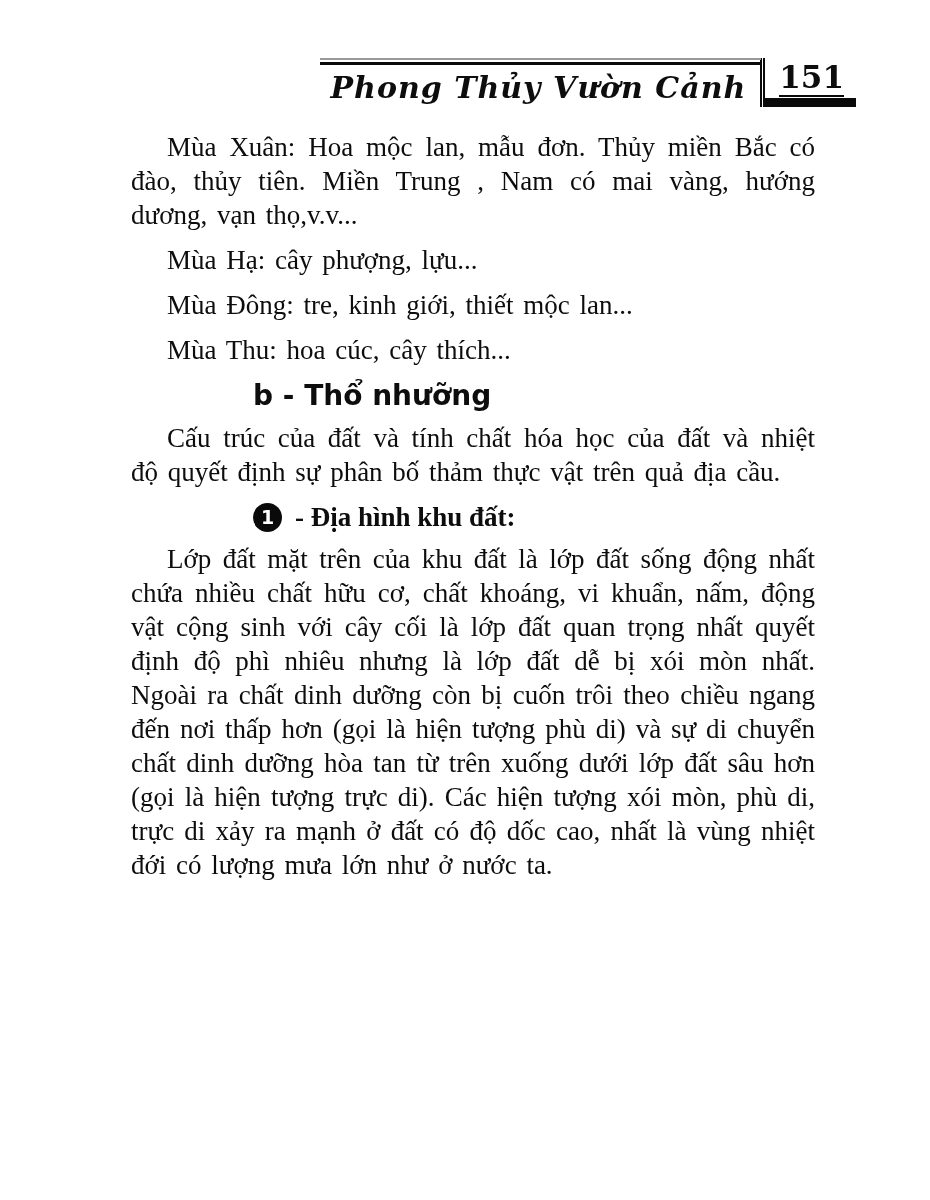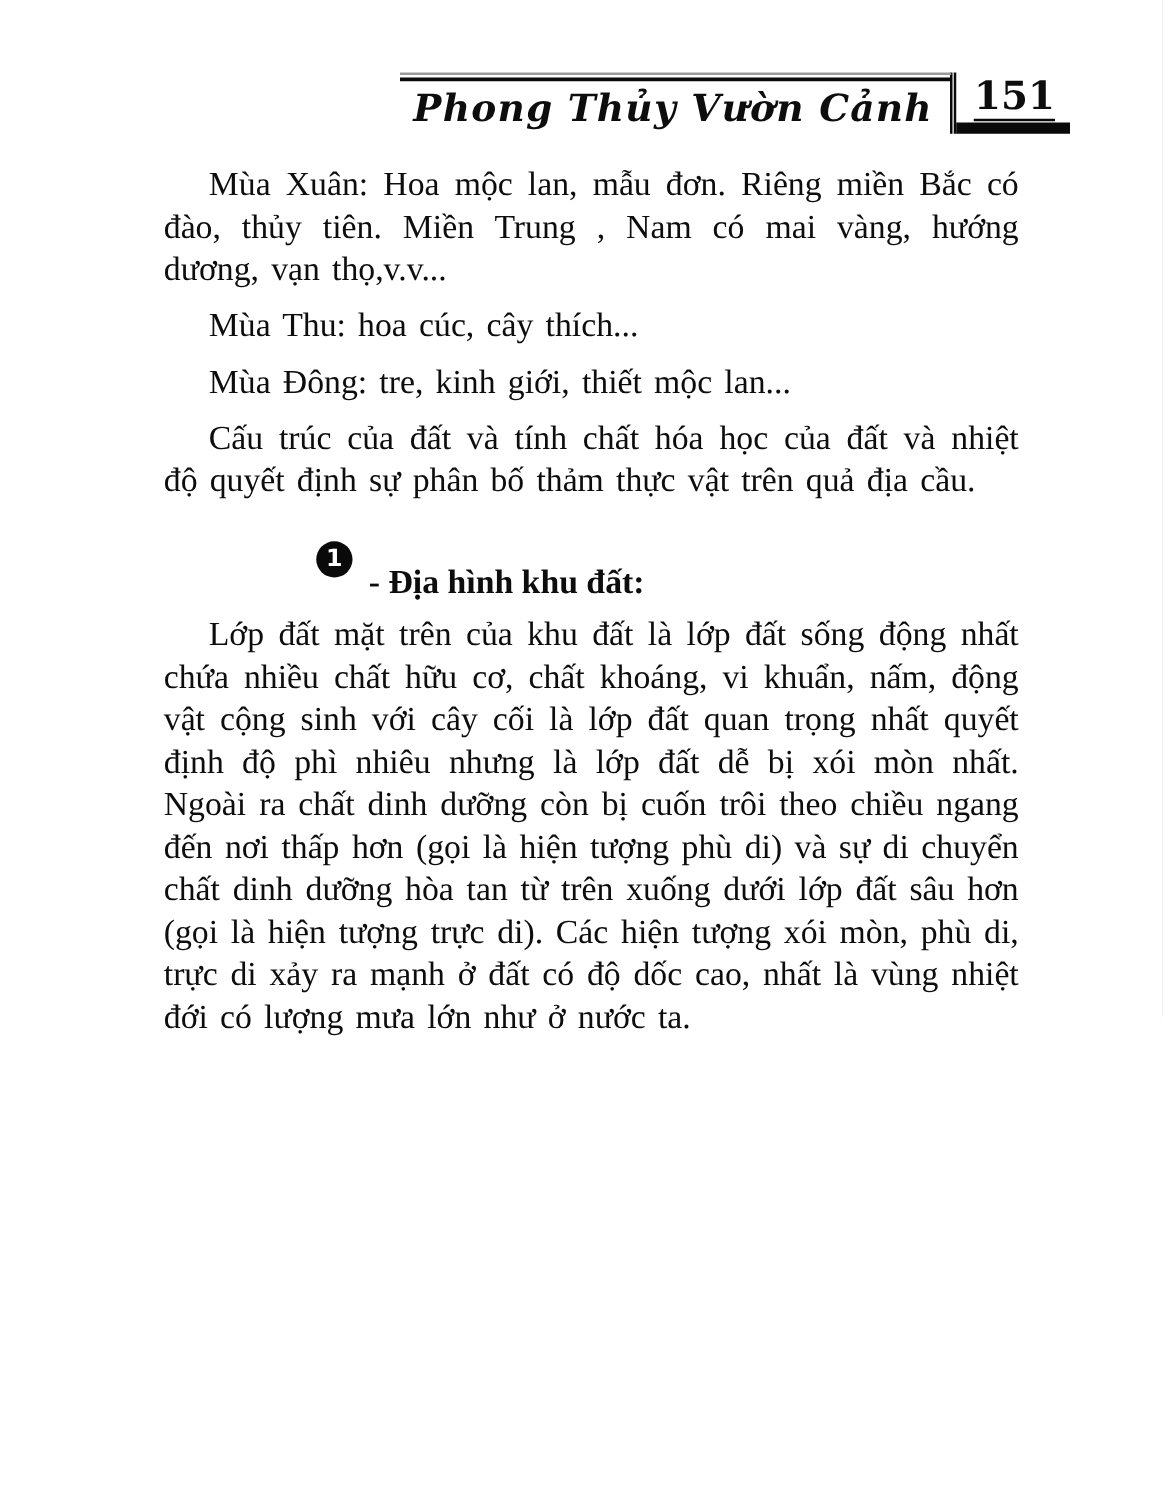--- a/index.html
+++ b/index.html
@@ -108,47 +108,48 @@
     display: inline-flex;
     align-items: center;
     justify-content: center;
     font-family: "DejaVu Sans", sans-serif;
     font-weight: bold;
     font-size: 19px;
     line-height: 1;
   }
   .subheading-label {
     font-family: "Liberation Serif", "DejaVu Serif", serif;
-    margin-top: 36px;
   }
 </style>
 </head>
 <body>
 
 <div class="page">
 
   <div class="page-header">
     <div class="hdr-title-cell">
       <span class="hdr-title">Phong Thủy Vườn Cảnh</span>
     </div>
     <div class="hdr-num-cell">
       <span class="hdr-num">151</span>
     </div>
   </div>
 
   <div class="body-text">
 
-    <p>Mùa Xuân: Hoa mộc lan, mẫu đơn. Riêng miền Bắc có đào, thủy tiên. Miền Trung , Nam có mai vàng, hướng dương, vạn thọ,v.v...</p>
+    <p>Mùa Xuân: Hoa mộc lan, mẫu đơn. Thủy miền Bắc có đào, thủy tiên. Miền Trung , Nam có mai vàng, hướng dương, vạn thọ,v.v...</p>
 
+    <p>Mùa Hạ: cây phượng, lựu...</p>
+
+    <p>Mùa Đông: tre, kinh giới, thiết mộc lan...</p>
 
     <p>Mùa Thu: hoa cúc, cây thích...</p>
 
-    <p>Mùa Đông: tre, kinh giới, thiết mộc lan...</p>
 
-
+    <h3 class="heading-b">b - Thổ nhưỡng</h3>
 
     <p>Cấu trúc của đất và tính chất hóa học của đất và nhiệt độ quyết định sự phân bố thảm thực vật trên quả địa cầu.</p>
 
 
     <div class="subheading">
       <span class="num-bullet">1</span>
       <span class="subheading-label">- Địa hình khu đất:</span>
     </div>
 
     <p>Lớp đất mặt trên của khu đất là lớp đất sống động nhất chứa nhiều chất hữu cơ, chất khoáng, vi khuẩn, nấm, động vật cộng sinh với cây cối là lớp đất quan trọng nhất quyết định độ phì nhiêu nhưng là lớp đất dễ bị xói mòn nhất. Ngoài ra chất dinh dưỡng còn bị cuốn trôi theo chiều ngang đến nơi thấp hơn (gọi là hiện tượng phù di) và sự di chuyển chất dinh dưỡng hòa tan từ trên xuống dưới lớp đất sâu hơn (gọi là hiện tượng trực di). Các hiện tượng xói mòn, phù di, trực di xảy ra mạnh ở đất có độ dốc cao, nhất là vùng nhiệt đới có lượng mưa lớn như ở nước ta.</p>

